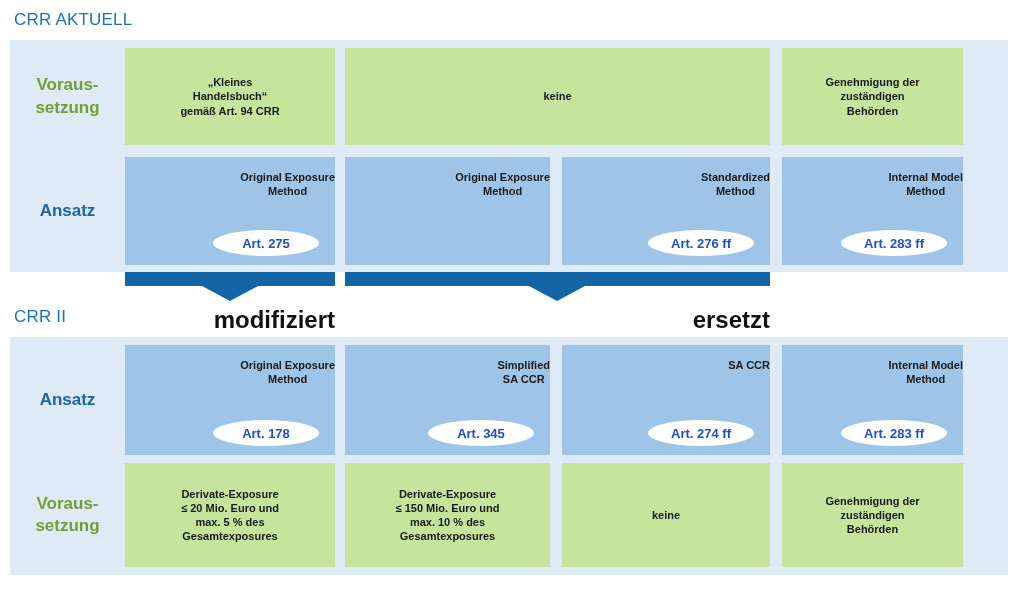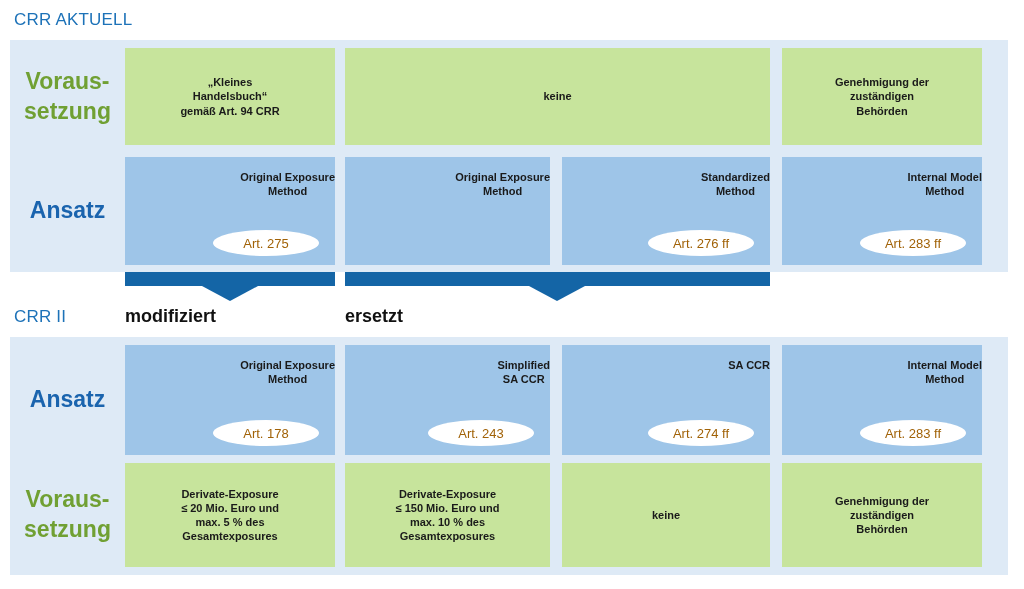--- a/index.html
+++ b/index.html
@@ -14,47 +14,47 @@
     --text:#1A1A1A;
   }
   html,body{margin:0;padding:0;}
   body{font-family:"Liberation Sans","DejaVu Sans",sans-serif;background:#fff;color:var(--text);}
   .stage{position:relative;width:1024px;height:589px;background:#fff;overflow:hidden;}
   .panel{position:absolute;background:var(--panel-bg);}
   .panel-top{left:10px;top:40px;width:998px;height:232px;}
   .panel-bottom{left:10px;top:337px;width:998px;height:238px;}
   .section-title{position:absolute;font-size:17px;color:var(--title-blue);letter-spacing:0.2px;}
   .row-label{position:absolute;left:0;width:115px;display:flex;align-items:center;justify-content:center;
-    text-align:center;font-weight:bold;font-size:23px;white-space:pre-line;line-height:1.3;}
+    text-align:center;font-weight:bold;font-size:17px;white-space:pre-line;line-height:1.3;}
   .row-label.green{color:var(--label-green);}
   .row-label.blue{color:var(--label-blue);}
   .box{position:absolute;display:flex;flex-direction:column;align-items:center;box-sizing:border-box;}
   .box.green{background:var(--green-box);justify-content:center;}
   .box.blue{background:var(--blue-box);align-items:flex-end;}
   .box-text{white-space:pre-line;text-align:center;font-size:11px;line-height:1.28;color:var(--text);font-weight:bold;}
   .box.blue .box-text{margin-top:13px;}
   .badge{position:absolute;right:16px;bottom:9px;width:106px;height:26px;border-radius:50%;
     background:var(--badge-bg);display:flex;align-items:center;justify-content:center;
-    font-size:13px;font-weight:normal;color:#a16207;}
+    font-size:13px;font-weight:bold;color:#1d4ed8;}
   
   .c1{left:115px;width:210px;}
   .c2{left:335px;width:205px;}
   .c23{left:335px;width:425px;}
   .c3{left:552px;width:208px;}
-  .c4{left:772px;width:200px;}
+  .c4{left:772px;width:181px;}
   
   .t-v{top:8px;height:97px;}
   .t-a{top:117px;height:108px;}
   .b-a{top:8px;height:110px;}
   .b-v{top:126px;height:104px;}
   
   .flow-bar{position:absolute;top:272px;height:14px;background:var(--dark-bar);}
   .flow-tri{position:absolute;top:286px;width:0;height:0;border-left:28px solid transparent;
     border-right:28px solid transparent;border-top:15px solid var(--dark-bar);}
-  .transition-word{position:absolute;top:306px;text-align:left;font-weight:bold;font-size:18px;color:#111;}
+  .transition-word{position:absolute;top:306px;text-align:right;font-weight:bold;font-size:24px;color:#111;}
 </style>
 </head>
 <body>
 
 <div class="stage">
 
   <div class="section-title" style="left:14px;top:10px;">CRR AKTUELL</div>
 
   <div class="panel panel-top">
     <div class="row-label green t-v">Voraus-
@@ -107,21 +107,21 @@
   <div class="panel panel-bottom">
     <div class="row-label blue b-a">Ansatz</div>
     <div class="box blue c1 b-a">
       <div class="box-text">Original Exposure
 Method</div>
       <div class="badge">Art. 178</div>
     </div>
     <div class="box blue c2 b-a">
       <div class="box-text">Simplified
 SA CCR</div>
-      <div class="badge">Art. 243</div>
+      <div class="badge">Art. 345</div>
     </div>
     <div class="box blue c3 b-a">
       <div class="box-text">SA CCR</div>
       <div class="badge">Art. 274 ff</div>
     </div>
     <div class="box blue c4 b-a">
       <div class="box-text">Internal Model
 Method</div>
       <div class="badge">Art. 283 ff</div>
     </div>

